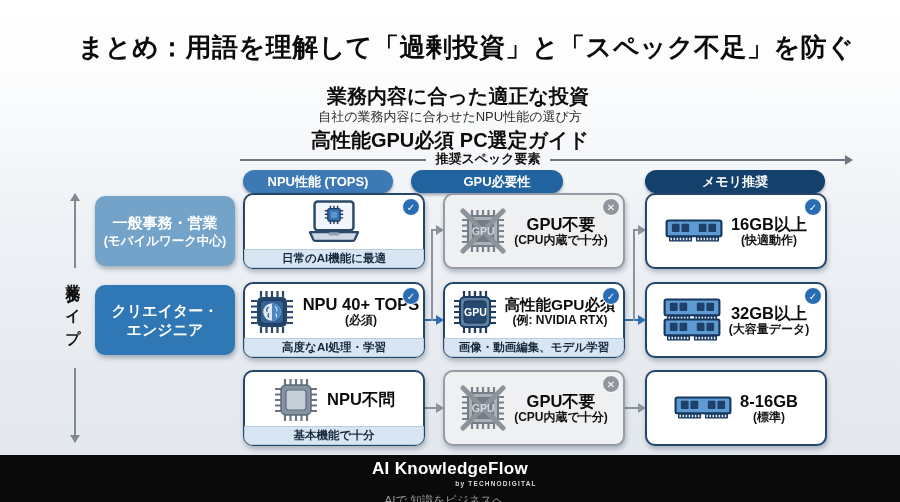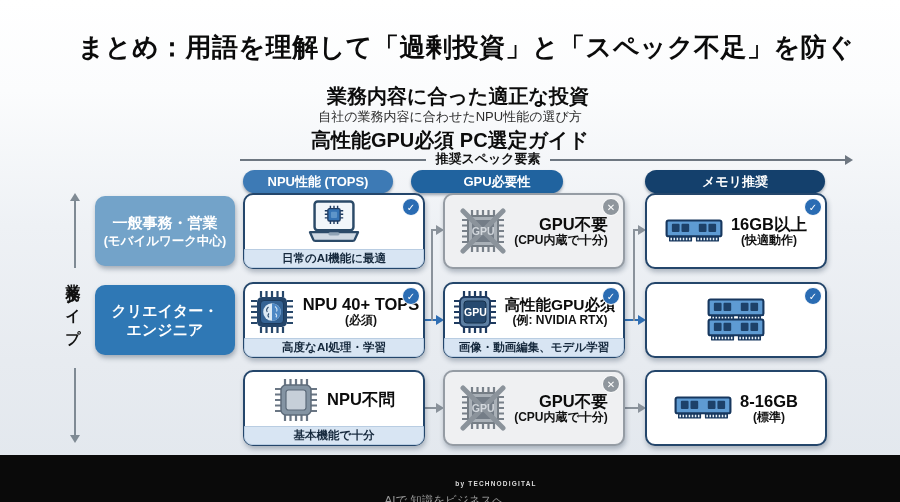--- a/index.html
+++ b/index.html
@@ -43,21 +43,21 @@
   
   .card{position:absolute;width:182px;height:76px;background:#fff;border:2px solid #24466b;border-radius:10px;
         box-shadow:1px 3px 5px rgba(25,45,70,.3);display:flex;align-items:center;justify-content:center;gap:8px;}
   .card.gray{background:#eff0f2;border-color:#959ca4;}
   .card.cap-pad{padding-bottom:17px;}
   .col-npu{left:243px;} .col-gpu{left:443px;} .col-mem{left:645px;}
   .row-0{top:193px;} .row-1{top:282px;} .row-2{top:370px;}
   .cap{position:absolute;left:-1px;right:-1px;bottom:-1px;height:19px;background:#d8e5f3;border:1px solid #b9cde2;border-radius:0 0 8px 8px;
        display:flex;align-items:center;justify-content:center;font-size:11.5px;font-weight:bold;color:#16293d;}
   .txt{text-align:center;line-height:1.15;}
-  .t-big{font-size:16.5px;font-weight:bold;color:#0c0c0c;text-align:right;}
+  .t-big{font-size:16.5px;font-weight:bold;color:#0c0c0c;}
   .t-mid{font-size:15px;font-weight:bold;color:#0c0c0c;}
   .t-small{font-size:12px;font-weight:bold;color:#111;}
   .badge{position:absolute;top:3px;right:3px;width:18px;height:18px;border-radius:50%;border:1.5px solid #fff;
          display:flex;align-items:center;justify-content:center;color:#fff;font-size:10px;font-weight:bold;}
   .badge.check{background:#2a6cb3;}
   .badge.cross{background:#8f969d;}
   .icwrap{position:relative;flex:0 0 auto;display:flex;flex-direction:column;align-items:center;}
   .chip-label{position:absolute;inset:0;display:flex;align-items:center;justify-content:center;
               font-size:10.5px;font-weight:bold;color:#fff;}
   .chip-label.faint{color:rgba(236,240,244,.75);}
@@ -231,20 +231,24 @@
   <div class="card col-mem row-1">
     <span class="badge check">✓</span>
     <span class="icwrap">
       <svg width="58" height="25">
           <use href="#sym-ram"></use>
         </svg>
       <svg class="ram2" width="58" height="25">
           <use href="#sym-ram"></use>
         </svg>
       </span>
+    <div class="txt">
+      <div class="t-big">32GB以上</div>
+      <div class="t-small">(大容量データ)</div>
+    </div>
   </div>
 
   <div class="card col-npu row-2 cap-pad">
     <span class="icwrap">
         <svg width="46" height="46">
           <use href="#sym-chip"></use>
         </svg>
       </span>
     <div class="txt">
       <div class="t-big">NPU不問</div>
@@ -270,17 +274,18 @@
           <use href="#sym-ram"></use>
         </svg>
       </span>
     <div class="txt">
       <div class="t-big">8-16GB</div>
       <div class="t-small">(標準)</div>
     </div>
   </div>
 
   <div class="footer">
+    <div class="brand">AI KnowledgeFlow</div>
     <div class="byline">by TECHNODIGITAL</div>
     <div class="tagline">AIで 知識をビジネスへ。</div>
   </div>
 
 </div>
 
 </body></html>

